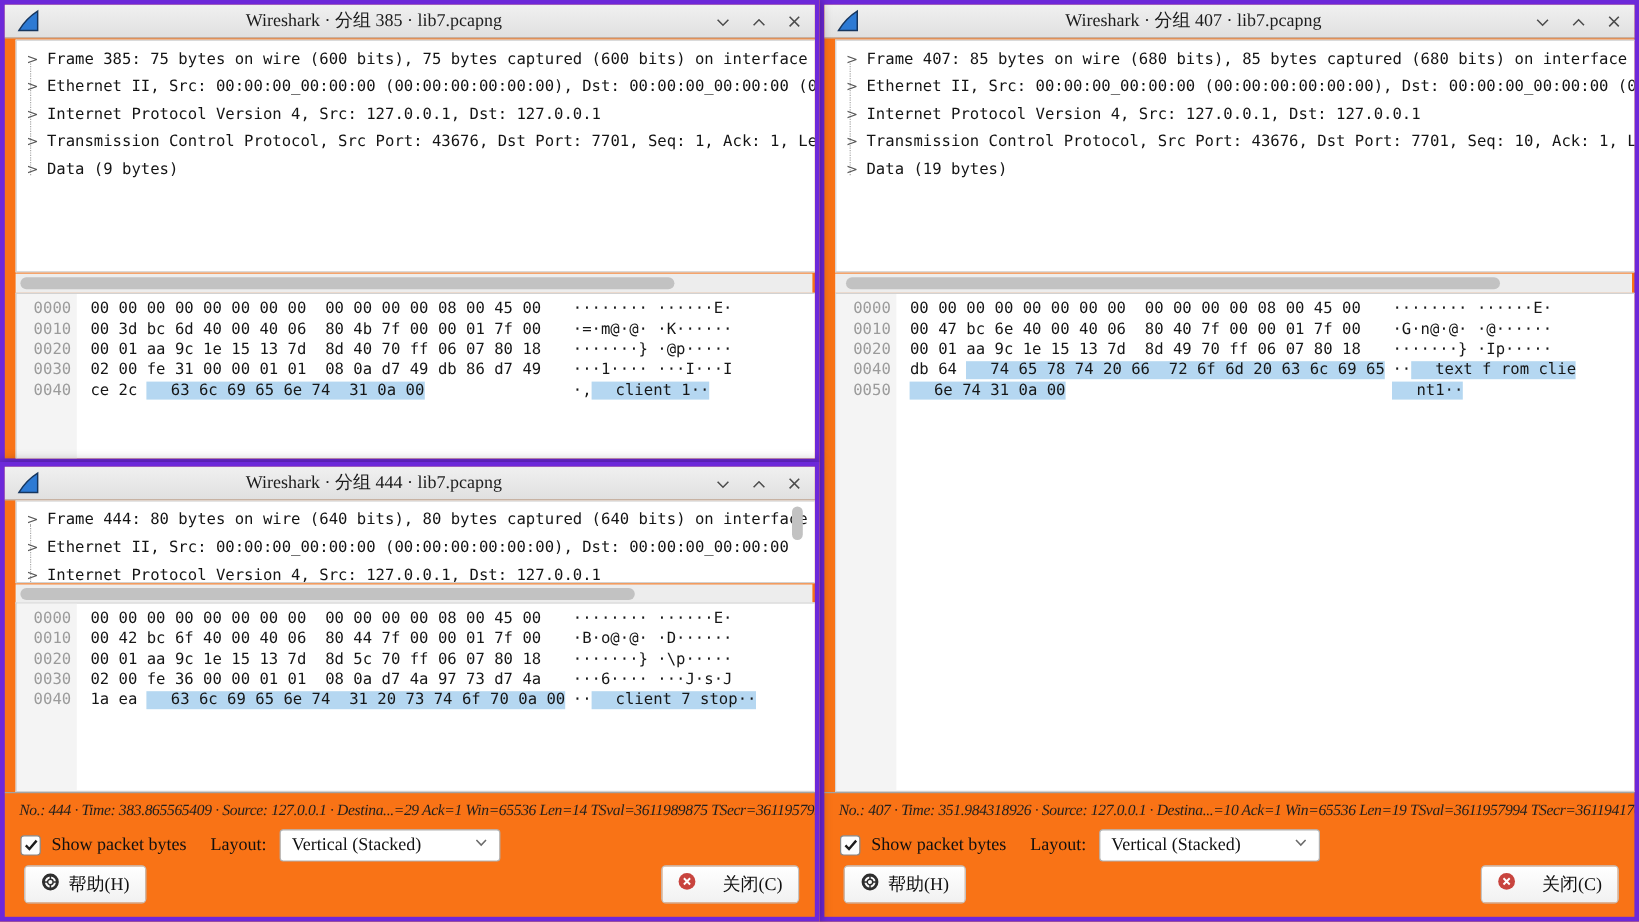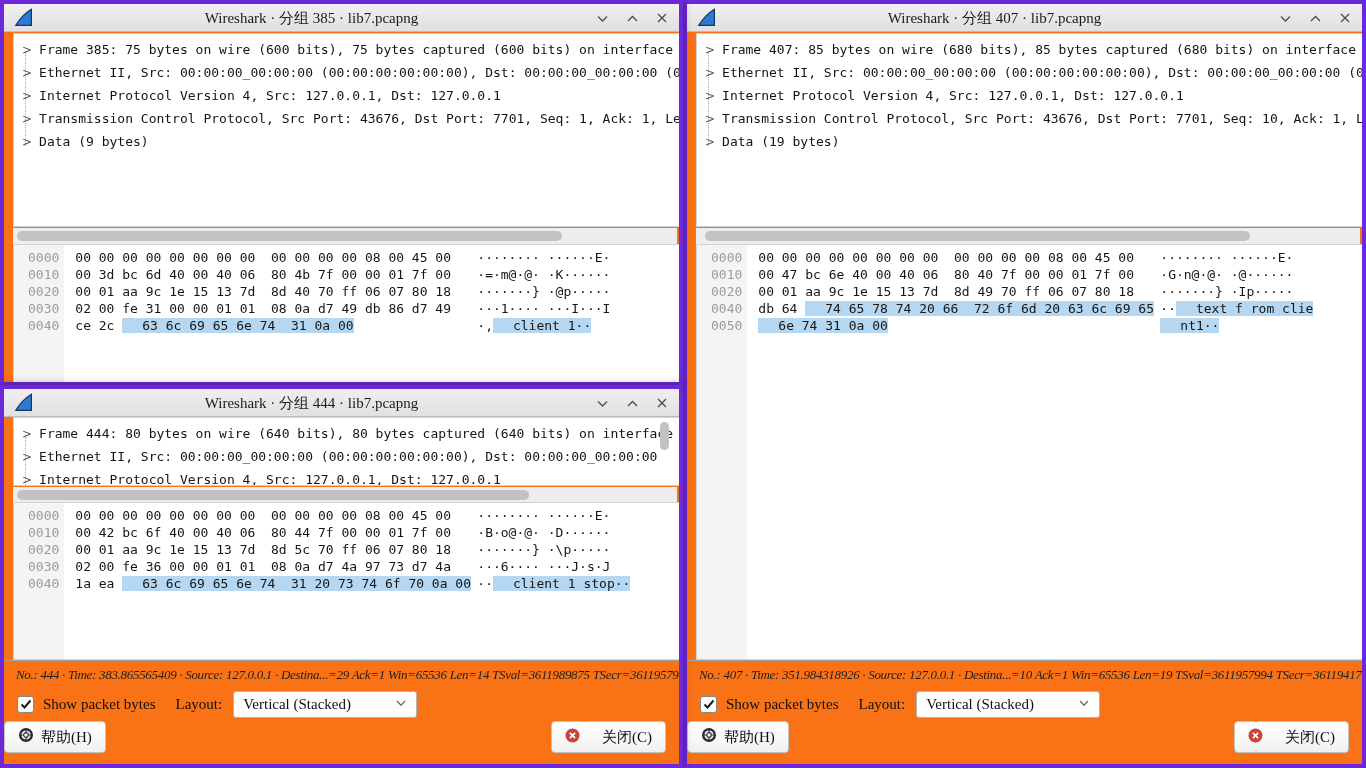--- a/index.html
+++ b/index.html
@@ -79,21 +79,21 @@
   .layout-label { margin-left:20px; font-size:15px; color:#101010; }
   .dropdown { margin-left:11px; width:184px; height:27px; background:#fff; border:1px solid #b2b2b2;
               border-radius:3px; display:flex; align-items:center; padding:0 9px; font-size:15px; color:#101010;gap:40px; }
   .dd-value { flex:1; white-space:nowrap; overflow:hidden; }
 
   
   .btn-row { position:absolute; left:0; right:0; bottom:0; height:50px; }
   .btn { position:absolute; top:7px; height:32px; display:flex; align-items:center; gap:7px;
          padding:0 13px; background:linear-gradient(#ffffff,#f1f1f1); border:1px solid #c3c3c3;
          border-radius:4px; font-size:15px; color:#101010; }
-  .btn-help { left:0; }
+  .btn-help { left:16px; }
   .btn-close { right:13px;gap:22px; }
 </style>
 </head>
 <body>
 
 <div class="window" id="winA">
   <div class="titlebar">
     <span class="logo">
       <svg width="21" height="21" viewBox="0 0 24 24">
           <path d="M3.2 21 L21 21 L21 2.6 C14.6 6.6 7.9 13.1 3.2 21 Z" fill="#2d7ad4" stroke="#16365f" stroke-width="1.4"></path>
@@ -262,21 +262,21 @@
   </div>
   <div class="hscroll">
       <div class="hthumb"></div>
     </div>
   <div class="hex-pane">
     <div class="hex-rows">
         <div class="hex-row"><span class="off">0000</span><span class="hexb"><span>00 00 00 00 00 00 00 00  00 00 00 00 08 00 45 00</span></span><span class="asc"><span>········ ······E·</span></span></div>
         <div class="hex-row"><span class="off">0010</span><span class="hexb"><span>00 42 bc 6f 40 00 40 06  80 44 7f 00 00 01 7f 00</span></span><span class="asc"><span>·B·o@·@· ·D······</span></span></div>
         <div class="hex-row"><span class="off">0020</span><span class="hexb"><span>00 01 aa 9c 1e 15 13 7d  8d 5c 70 ff 06 07 80 18</span></span><span class="asc"><span>·······} ·\p·····</span></span></div>
         <div class="hex-row"><span class="off">0030</span><span class="hexb"><span>02 00 fe 36 00 00 01 01  08 0a d7 4a 97 73 d7 4a</span></span><span class="asc"><span>···6···· ···J·s·J</span></span></div>
-        <div class="hex-row"><span class="off">0040</span><span class="hexb"><span>1a ea </span><span class="hl">63 6c 69 65 6e 74  31 20 73 74 6f 70 0a 00</span></span><span class="asc"><span>··</span><span class="hl">client 1 stop··</span></span></div>
+        <div class="hex-row"><span class="off">0040</span><span class="hexb"><span>1a ea </span><span class="hl">63 6c 69 65 6e 74  31 20 73 74 6f 70 0a 00</span></span><span class="asc"><span>··</span><span class="hl">client 7 stop··</span></span></div>
       </div>
   </div>
   <div class="status">No.: 444 · Time: 383.865565409 · Source: 127.0.0.1 · Destina...=29 Ack=1 Win=65536 Len=14 TSval=3611989875 TSecr=3611957994</div>
   <div class="controls">
     <span class="checkbox">
       <svg width="12" height="12">
           <path d="M1.5 6.5l3 3 6-7" stroke="#1d1d1d" stroke-width="2" fill="none"></path>
         </svg>
     </span>
     <span class="cb-label">Show packet bytes</span>

